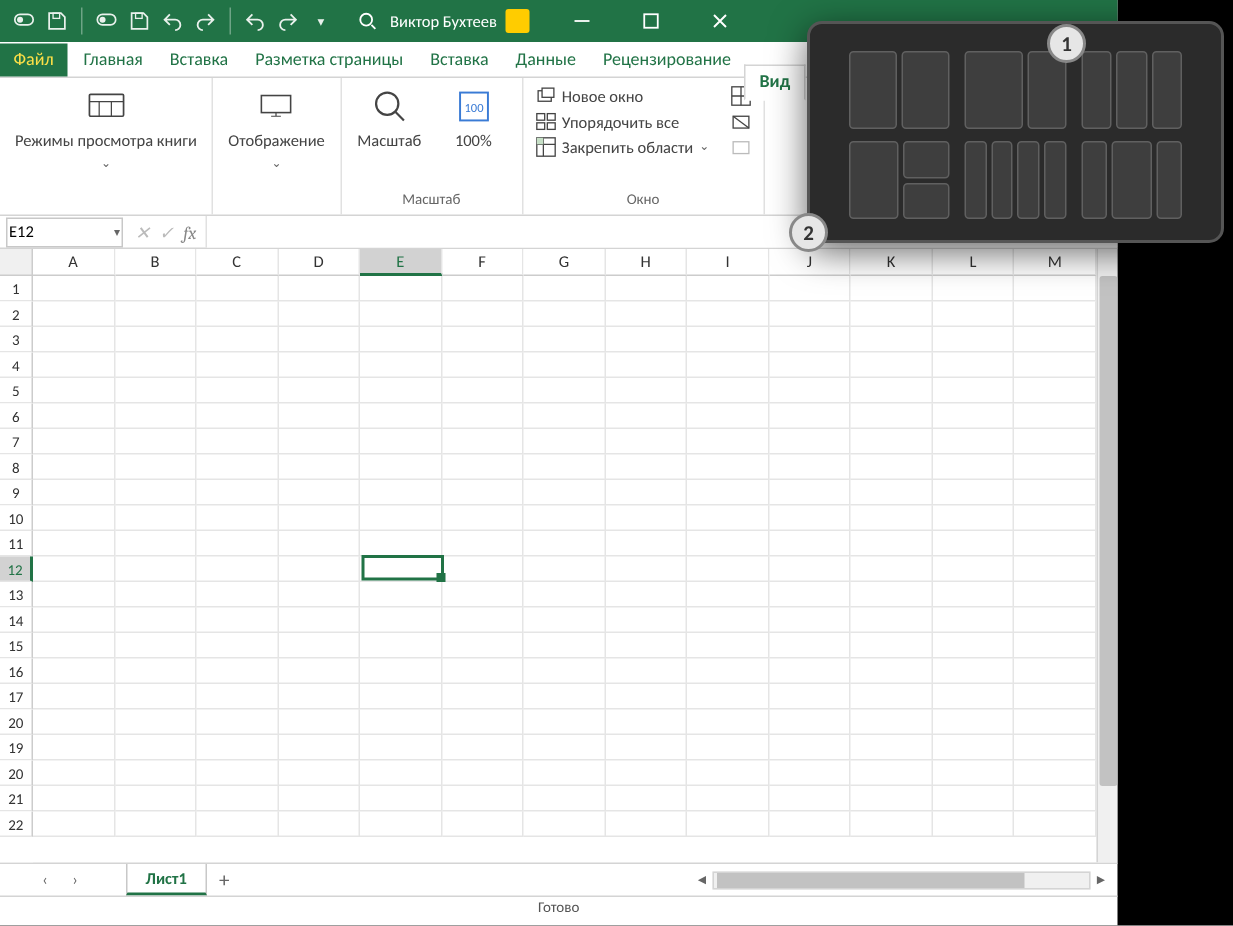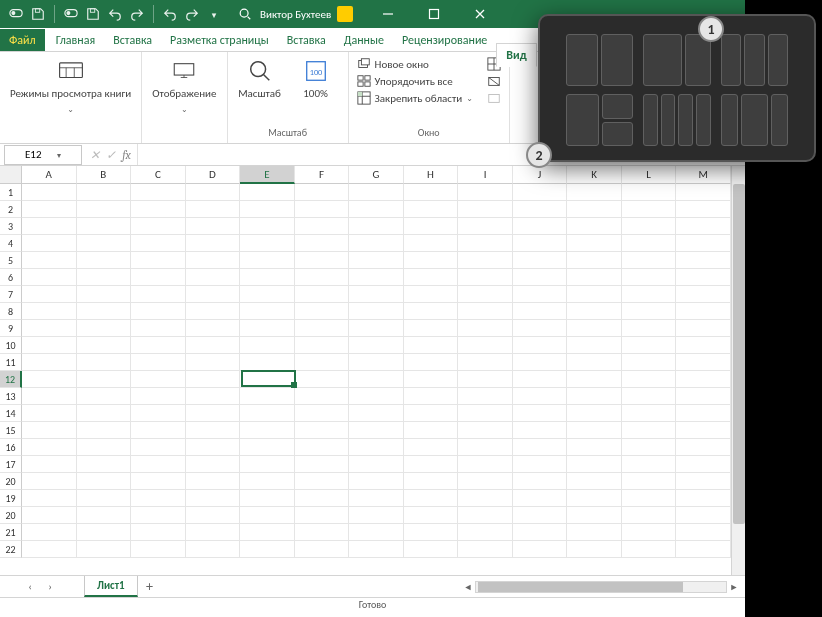--- a/index.html
+++ b/index.html
@@ -31,21 +31,21 @@
   .group-body { display:flex; align-items:flex-start; gap:4px; flex:1; }
   .group-label { font-size:10px; color:#666; padding:2px 0; }
   .bigbtn { display:flex; flex-direction:column; align-items:center; gap:4px; padding:2px 4px; min-width:52px; text-align:center; line-height:1.15; }
   .bigbtn svg { width:26px; height:26px; }
   .smallrow { display:flex; align-items:center; gap:4px; padding:1px 2px; font-size:11px; white-space:nowrap; }
   .smallrow svg { width:14px; height:14px; }
   .col { display:flex; flex-direction:column; gap:1px; }
 
   
   .fbar { height:22px; border-bottom:1px solid #d4d4d4; display:flex; align-items:center; font-size:12px; }
-  .namebox { width:78px; height:20px; border:1px solid #c8c8c8; margin:0 2px 0 4px; display:flex; align-items:center; padding:0 20px; font-size:11px; justify-content:space-between; }
+  .namebox { width:78px; height:20px; border:1px solid #c8c8c8; margin:0 2px 0 4px; display:flex; align-items:center; padding:0 1px; font-size:11px; justify-content:space-between; }
   .namebox .dd { font-size:8px; color:#666; }
   .fbar-icons { display:flex; align-items:center; gap:6px; padding:0 6px; border-right:1px solid #e1e1e1; color:#888; height:100%; }
   .fbar-icons span { font-style:italic; font-family:"Cambria", serif; }
   .formula-input { flex:1; height:20px; border:none; padding:0 4px; font-size:12px; }
 
   
   .gridwrap { flex:1; position:relative; overflow:hidden; display:flex; }
   .rowhdrs { width:22px; background:#fff; }
   .corner { height:18px; border-right:1px solid #ccc; border-bottom:1px solid #ccc; background:#f0f0f0; }
   .rowhdr { height:17px; border-right:1px solid #ccc; border-bottom:1px solid #e5e5e5; font-size:10px; color:#333; display:flex; align-items:center; justify-content:center; background:#fff; }

